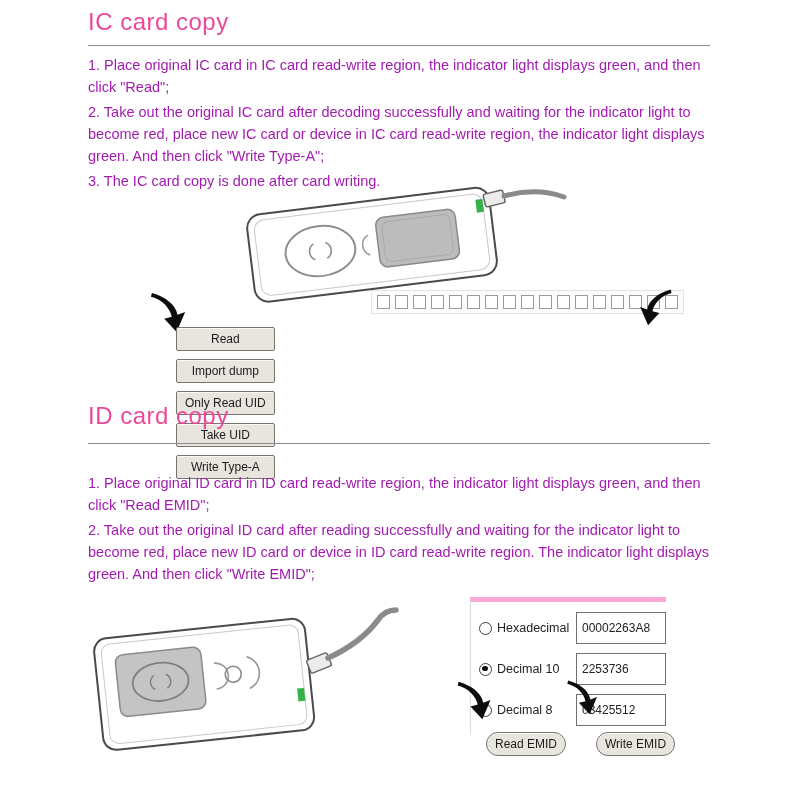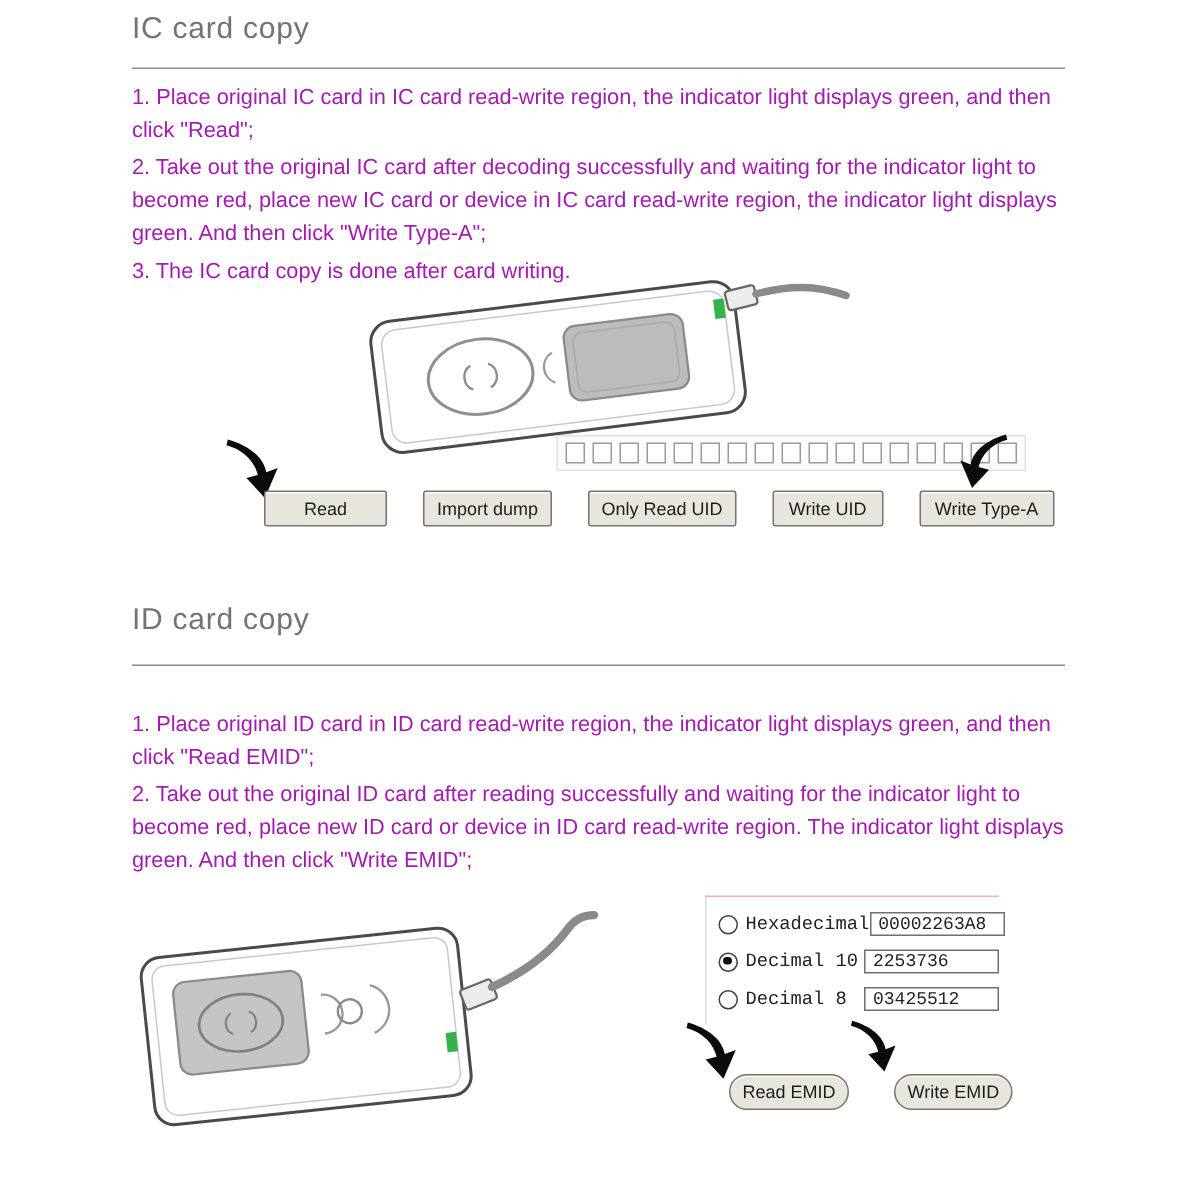--- a/index.html
+++ b/index.html
@@ -1,48 +1,48 @@
 <!DOCTYPE html>
 <html><head>
 <meta charset="utf-8">
 <style>
   * { margin:0; padding:0; box-sizing:border-box; }
   html,body { background:#ffffff; }
   body { font-family:"Liberation Sans", sans-serif; }
   .page { position:relative; width:800px; height:800px; background:#ffffff; overflow:hidden; }
 
-  .section-title { position:absolute; left:88px; font-size:20px; font-weight:500; color:#737373; letter-spacing:0.5px; }
+  .section-title { position:absolute; left:88px; font-size:24px; font-weight:500; color:#ec4899; letter-spacing:0.5px; }
   .divider { position:absolute; left:88px; width:622px; border-top:1px solid #8c8c8c; }
   .steps { position:absolute; left:88px; width:626px; font-size:14.5px; color:#a21caf; line-height:22px; }
   .steps p { margin-bottom:3px; }
 
   svg { overflow:visible; }
   .illu { position:absolute; }
   .arrow { position:absolute; }
 
   .sector-strip { position:absolute; left:371px; top:290px; display:flex; gap:5px; padding:4px 5px; background:#fcfcfc; border:1px solid #e2e2e2; }
   .sector-cell { width:13px; height:14px; background:#ffffff; border:1px solid #9a9a9a; }
 
-  .ic-buttons { position:absolute; left:176px; top:327px; display:flex; gap:24px; }
+  .ic-buttons { position:absolute; left:176px; top:327px; display:flex; gap:8px;flex-direction:column; }
   .ui-btn {
     background:#e7e5de; border:1px solid #75756e; border-radius:2px;
     font-family:inherit; font-size:12px; color:#1c1c1c; padding:4px 8px;
     box-shadow: inset 0 1px 0 #fbfaf7; cursor:pointer; white-space:nowrap;
   }
   .w82{min-width:82px} .w86{min-width:86px} .w94{min-width:94px} .w74{min-width:74px} .w90{min-width:90px}
   .w70{min-width:70px} .w64{min-width:64px}
 
-  .emid-panel { position:absolute; left:470px; top:597px; width:196px; padding:10px 0 0 8px; background:#ffffff; border-left:1px solid #dcdcdc; border-top:1px solid #f9a8d4;font-family:Liberation Mono, monospace; }
+  .emid-panel { position:absolute; left:470px; top:597px; width:196px; padding:10px 0 0 8px; background:#ffffff; border-left:1px solid #dcdcdc; border-top:5px solid #f9a8d4; }
   .radio-row { display:flex; align-items:center; margin-bottom:9px; }
   .radio { width:13px; height:13px; border:1.5px solid #3f3f3f; border-radius:50%; margin-right:5px; background:#fff; position:relative; flex:0 0 auto; cursor:pointer; }
   .radio.selected::after { content:""; position:absolute; left:2.2px; top:2.2px; width:5.8px; height:5.8px; border-radius:50%; background:#111; }
   .radio-label { font-size:12.5px; color:#222; flex:1; }
-  .value-field { width:90px; height:16px; border:1px solid #6f6f6f; background:#fff; font-family:inherit; font-size:12px; color:#222; padding-left:5px; }
+  .value-field { width:90px; height:32px; border:1px solid #6f6f6f; background:#fff; font-family:inherit; font-size:12px; color:#222; padding-left:5px; }
 
-  .emid-btn { position:absolute; top:716px;border-radius:12px; }
+  .emid-btn { position:absolute; top:732px;border-radius:12px; }
 </style>
 </head>
 <body>
 
 <div class="page">
 
   <div class="section-title" style="top:8px">IC card copy</div>
   <div class="divider" style="top:45px"></div>
 
   <div class="steps" style="top:54px">
@@ -99,21 +99,21 @@
     </g>
   </svg>
   <svg class="arrow" style="left:637px;top:287px" width="36" height="40" viewBox="0 0 40 46">
     <path d="M38 3 C24 7 13 15 11 26 L3 23 L12 44 L25 30 L17 28 C19 19 27 10 39 7 Z" fill="#0c0c0c"></path>
   </svg>
 
   <div class="ic-buttons">
     <button class="ui-btn w82">Read</button>
     <button class="ui-btn w86">Import dump</button>
     <button class="ui-btn w94">Only Read UID</button>
-    <button class="ui-btn w74">Write UID</button>
+    <button class="ui-btn w74">Take UID</button>
     <button class="ui-btn w90">Write Type-A</button>
   </div>
 
   <div class="section-title" style="top:402px">ID card copy</div>
   <div class="divider" style="top:443px"></div>
 
   <div class="steps" style="top:472px">
     <p>1. Place original ID card in ID card read-write region, the indicator light displays green, and then click "Read EMID";</p>
     <p>2. Take out the original ID card after reading successfully and waiting for the indicator light to become red, place new ID card or device in ID card read-write region. The indicator light displays green. And then click "Write EMID";</p>
   </div>

